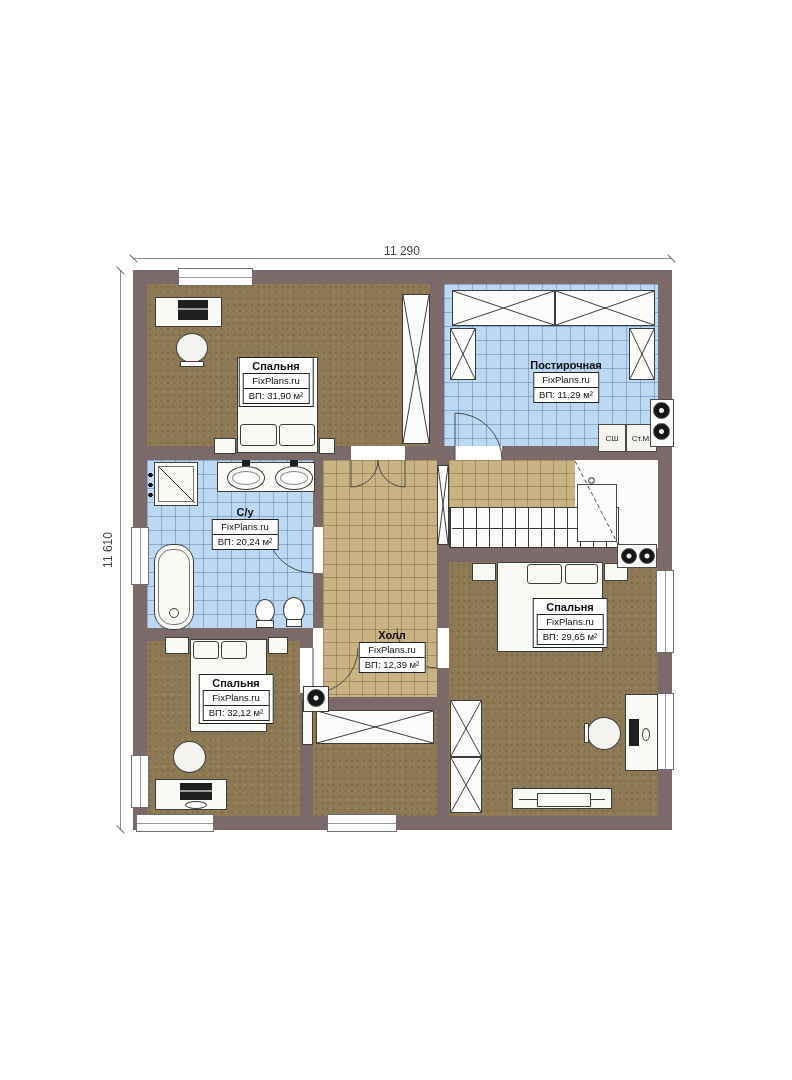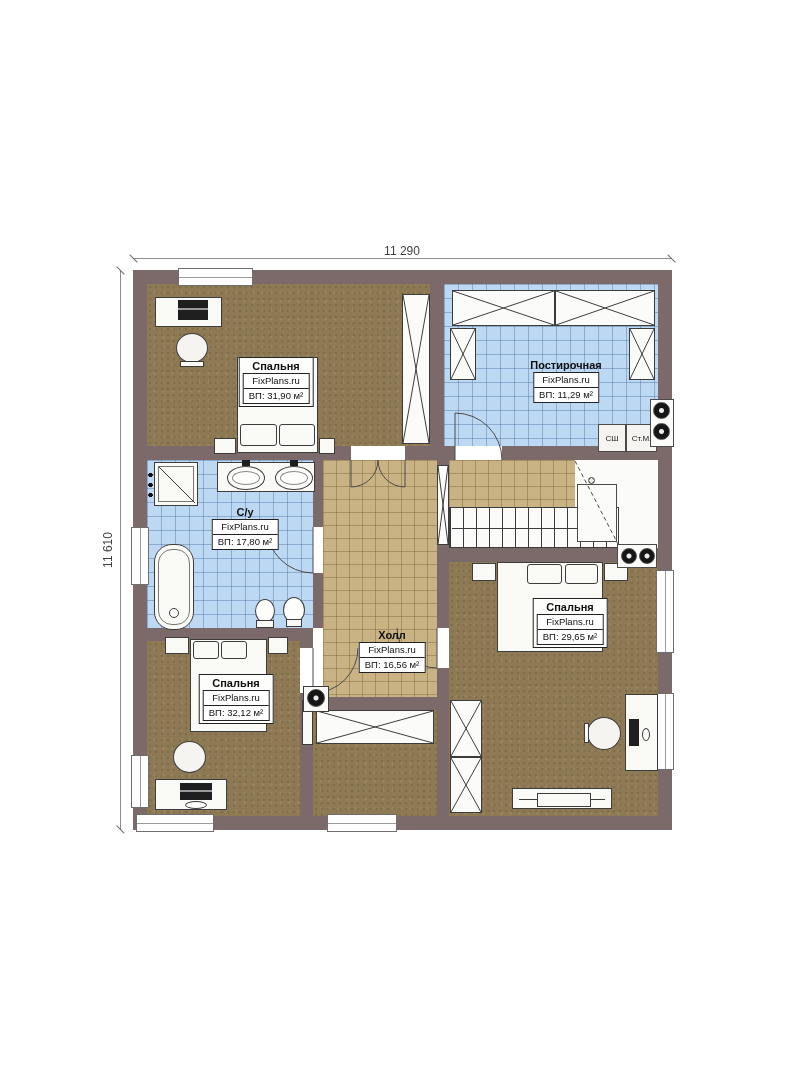--- a/index.html
+++ b/index.html
@@ -296,28 +296,28 @@
     <div class="rname">Постирочная</div>
     <div class="rgroup">
       <div class="rrow">FixPlans.ru</div>
       <div class="rrow">ВП: 11,29 м²</div>
     </div>
   </div>
   <div class="a rlabel" style="left:245px;top:506px;">
     <div class="rname">С/у</div>
     <div class="rgroup">
       <div class="rrow">FixPlans.ru</div>
-      <div class="rrow">ВП: 17,80 м²</div>
+      <div class="rrow">ВП: 20,24 м²</div>
     </div>
   </div>
   <div class="a rlabel" style="left:392px;top:629px;">
     <div class="rname">Холл</div>
     <div class="rgroup">
       <div class="rrow">FixPlans.ru</div>
-      <div class="rrow">ВП: 16,56 м²</div>
+      <div class="rrow">ВП: 12,39 м²</div>
     </div>
   </div>
   <div class="a rlabel boxed" style="left:570px;top:598px;">
     <div class="rname">Спальня</div>
     <div class="rgroup">
       <div class="rrow">FixPlans.ru</div>
       <div class="rrow">ВП: 29,65 м²</div>
     </div>
   </div>
   <div class="a rlabel boxed" style="left:236px;top:674px;">

